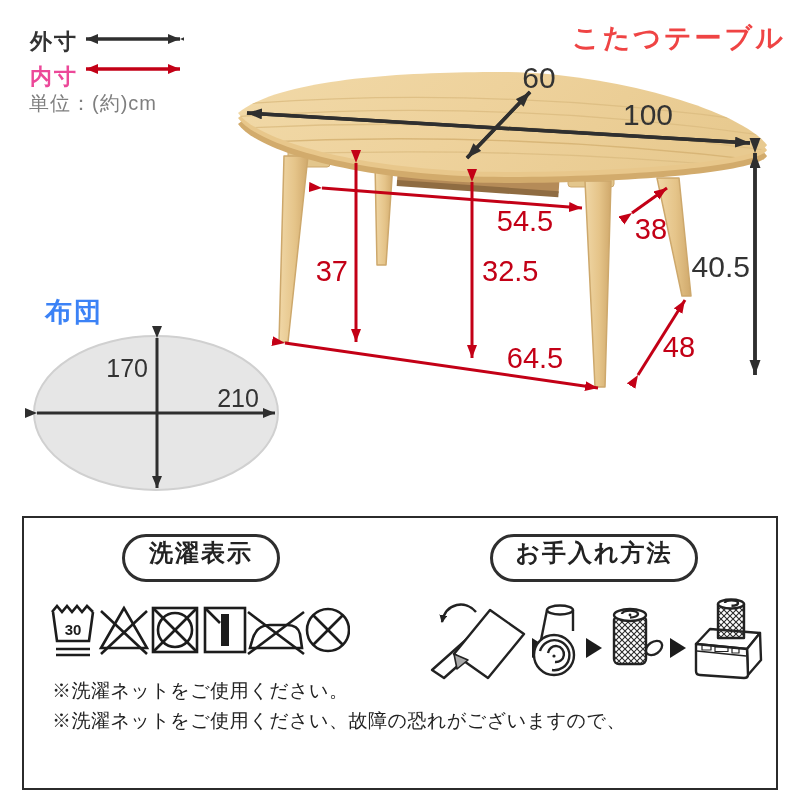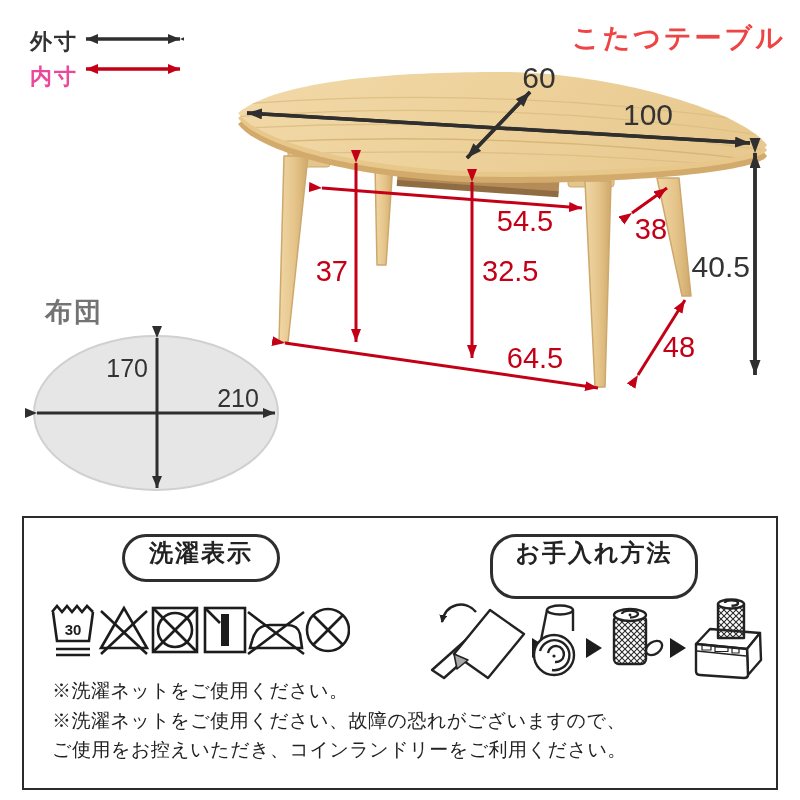--- a/index.html
+++ b/index.html
@@ -7,21 +7,21 @@
     position:relative;width:800px;height:800px;background:#ffffff;overflow:hidden;
     font-family:"Liberation Sans","DejaVu Sans",sans-serif;color:#333;
   }
   .abs{position:absolute;}
   
   .legend-label{font-size:22px;font-weight:600;letter-spacing:2px;}
   .legend-unit{font-size:20px;color:#7f7f7f;letter-spacing:1px;}
   
   .page-title{font-size:27px;font-weight:600;letter-spacing:3px;color:#ef4444;}
   
-  .futon-label{font-size:27px;font-weight:700;letter-spacing:2px;color:#737373;}
+  .futon-label{font-size:27px;font-weight:700;letter-spacing:2px;color:#3b82f6;}
   
   .care-box{border:2px solid #2b2b2b;background:#fff;}
   .pill{
     border:3px solid #2e2e2e;border-radius:26px;display:flex;align-items:flex-start;justify-content:center;
     font-size:24px;font-weight:600;letter-spacing:2px;color:#222;background:#fff;box-sizing:border-box;
   }
   .notes{font-size:19px;line-height:29.5px;color:#222;letter-spacing:0.5px;font-family:Liberation Serif, serif;}
   svg{display:block;}
   svg text{font-family:"Liberation Sans","DejaVu Sans",sans-serif;}
   .dim-black{fill:#333333;}
@@ -45,20 +45,21 @@
   <div class="abs legend-label" style="left:30px;top:62px;color:#ec4899;">内寸</div>
   <svg class="abs" style="left:82px;top:61px;" width="102" height="16" viewBox="0 0 102 16">
     <defs>
       <marker id="lr" markerUnits="userSpaceOnUse" markerWidth="14" markerHeight="12" refX="12" refY="5" orient="auto">
           <path d="M0,0 L12,5 L0,10 Z" fill="#c30016"></path>
         </marker>
     </defs>
     <line x1="4" y1="8" x2="98" y2="8" stroke="#c30016" stroke-width="3" marker-end="url(#lr)" transform="rotate(180 51 8)"></line>
     <line x1="4" y1="8" x2="98" y2="8" stroke="#c30016" stroke-width="3" marker-end="url(#lr)"></line>
   </svg>
+  <div class="abs legend-unit" style="left:29px;top:90px;">単位：(約)cm</div>
 
   <div class="abs page-title" style="left:572px;top:20px;">こたつテーブル</div>
 
   <svg class="abs" style="left:220px;top:55px;" width="570" height="345" viewBox="0 0 570 345">
     <defs>
       <marker id="tb" markerUnits="userSpaceOnUse" markerWidth="18" markerHeight="13" refX="15" refY="5.5" orient="auto">
           <path d="M0,0 L15,5.5 L0,11 Z" fill="#2f2f2f"></path>
         </marker>
       <marker id="tr" markerUnits="userSpaceOnUse" markerWidth="16" markerHeight="12" refX="13" refY="5" orient="auto">
           <path d="M0,0 L13,5 L0,10 Z" fill="#c30016"></path>
@@ -141,21 +142,21 @@
     <line x1="17" y1="128" x2="255" y2="128" stroke="#2e2e2e" stroke-width="3" marker-start="url(#fb)" marker-end="url(#fb)"></line>
     <text x="128" y="92" text-anchor="end" font-size="25" fill="#333">170</text>
     <text x="218" y="122" text-anchor="middle" font-size="25" fill="#333">210</text>
   </svg>
 
   <div class="abs care-box" style="left:22px;top:516px;width:752px;height:270px;">
 
     <div class="pill abs" style="left:98px;top:16px;width:158px;height:48px;">
       <span>洗濯表示</span>
     </div>
-    <div class="pill abs" style="left:466px;top:16px;width:208px;height:65px;">
+    <div class="pill abs" style="left:466px;top:16px;width:208px;height:48px;">
       <span>お手入れ方法</span>
     </div>
 
     <svg class="abs" style="left:24px;top:86px;" width="302" height="58" viewBox="0 0 302 58" stroke="#1c1c1c" stroke-width="2.6" fill="none">
 
       <g>
         <path d="M4,8 L9,2 L14,8 L19,2 L24,8 L29,2 L34,8 L39,2 L45,8"></path>
         <path d="M5,8 L9,37 L41,37 L45,8"></path>
         <text x="25" y="31" text-anchor="middle" font-size="15" font-weight="bold" fill="#1c1c1c" stroke="none">30</text>
         <line x1="8" y1="45" x2="42" y2="45"></line>
@@ -242,17 +243,16 @@
         <rect x="302" y="50.5" width="7" height="4.5" stroke-width="1.2"></rect>
         <rect x="288" y="6" width="26" height="34" fill="url(#netp)"></rect>
         <ellipse cx="301" cy="6" rx="13" ry="4.5" fill="#fff"></ellipse>
         <path d="M295,5 a6.5,2.8 0 1 1 6.5,2.8"></path>
       </g>
     </svg>
 
     <div class="abs notes" style="left:28px;top:158px;width:700px;">
       <div>※洗濯ネットをご使用ください。</div>
       <div>※洗濯ネットをご使用ください、故障の恐れがございますので、</div>
-      <div>ご使用をお控えいただき、コインランドリーをご利用ください。</div>
     </div>
   </div>
 
 </div>
 
 </body></html>

